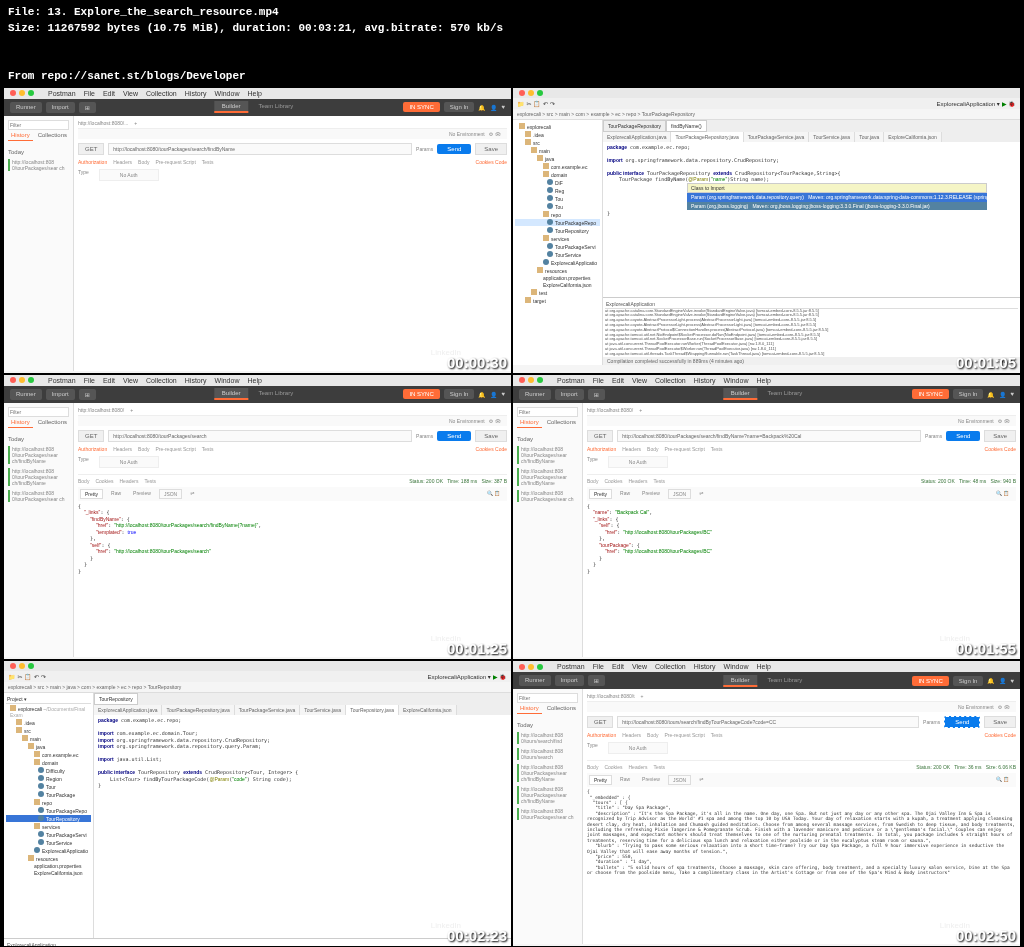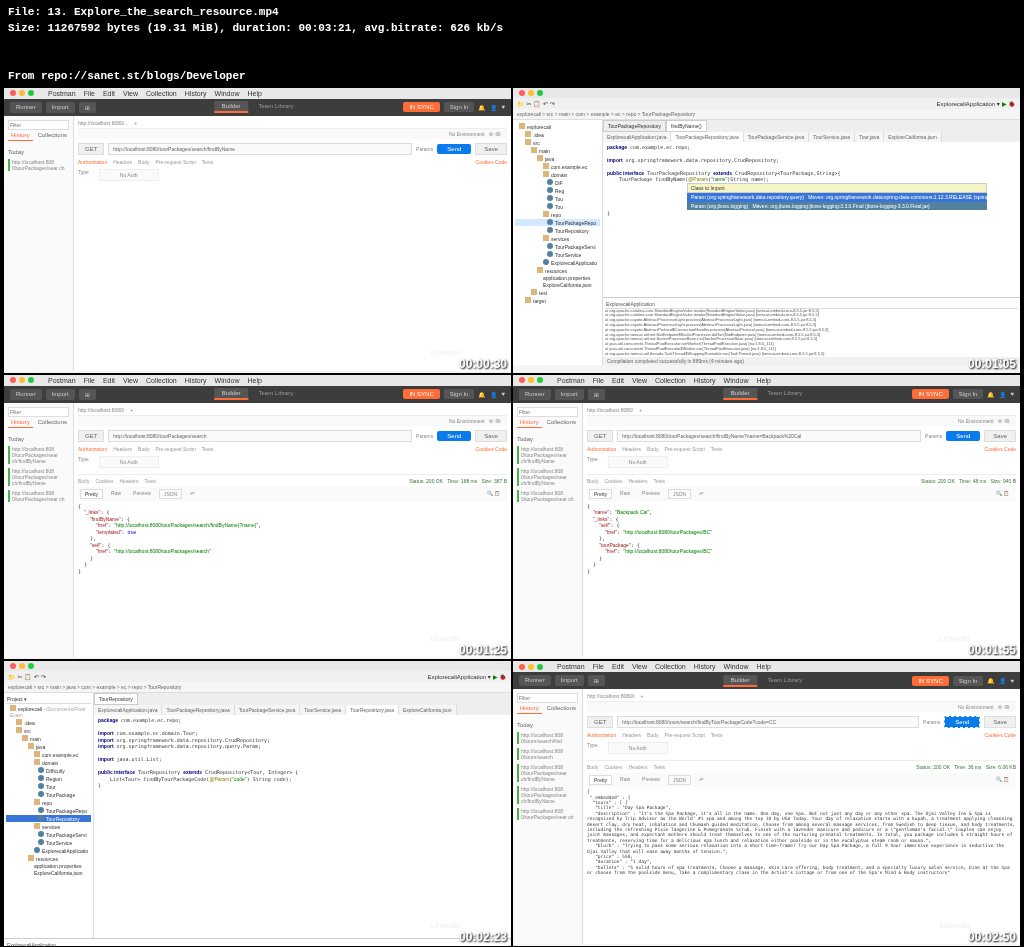--- a/index.html
+++ b/index.html
@@ -71,29 +71,29 @@
 .ed-tab.active { background: #fff; }
 .code-area { background: #fff; font-family: monospace; font-size: 5px; color: #333; padding: 2px 4px; line-height: 1.3; white-space: pre; flex: 1; }
 .kw { color: #000080; font-weight: bold; }
 .str { color: #008000; }
 .ann { color: #808000; }
 .popup-item { background: #3875d7; color: #fff; padding: 1px 4px; }
 .console-area { background: #fff; border-top: 1px solid #ccc; font-family: monospace; font-size: 4px; color: #555; padding: 2px; line-height: 1.2; height: 60px; overflow: hidden; }
 .console-line { white-space: nowrap; overflow: hidden; }
 .statusbar { background: #f0f0f0; font-size: 5px; color: #666; padding: 1px 4px; display: flex; }
 .statusbar .sr { margin-left: auto; }
-.timestamp { position: absolute; bottom: 2px; right: 4px; color: #fff; font-size: 12px; font-weight: bold; text-shadow: 1px 1px 2px #000; z-index: 10; }
+.timestamp { position: absolute; bottom: 2px; right: 4px; color: #fff; font-size: 15px; font-weight: bold; text-shadow: 1px 1px 2px #000; z-index: 10; }
 .watermark { position: absolute; bottom: 16px; right: 50px; color: rgba(200,200,200,0.3); font-size: 8px; z-index: 9; }
 </style>
 </head>
 <body>
 
 <div class="header">
 <span>File: <span>13. Explore_the_search_resource.mp4</span></span><br>
-<span>Size: <span>11267592 bytes (19.31 MiB)</span>, duration: <span>00:03:21</span>, avg.bitrate: <span>626 kb/s</span></span><br>
+<span>Size: <span>11267592 bytes (10.75 MiB)</span>, duration: <span>00:03:21</span>, avg.bitrate: <span>570 kb/s</span></span><br>
 <br>
 <br>
 <span>From <span>repo://sanet.st/blogs/Developer</span></span>
 </div>
 
 <div class="grid">
 
 <div class="pane">
   <div class="menubar">
     <div class="mac-dots">

